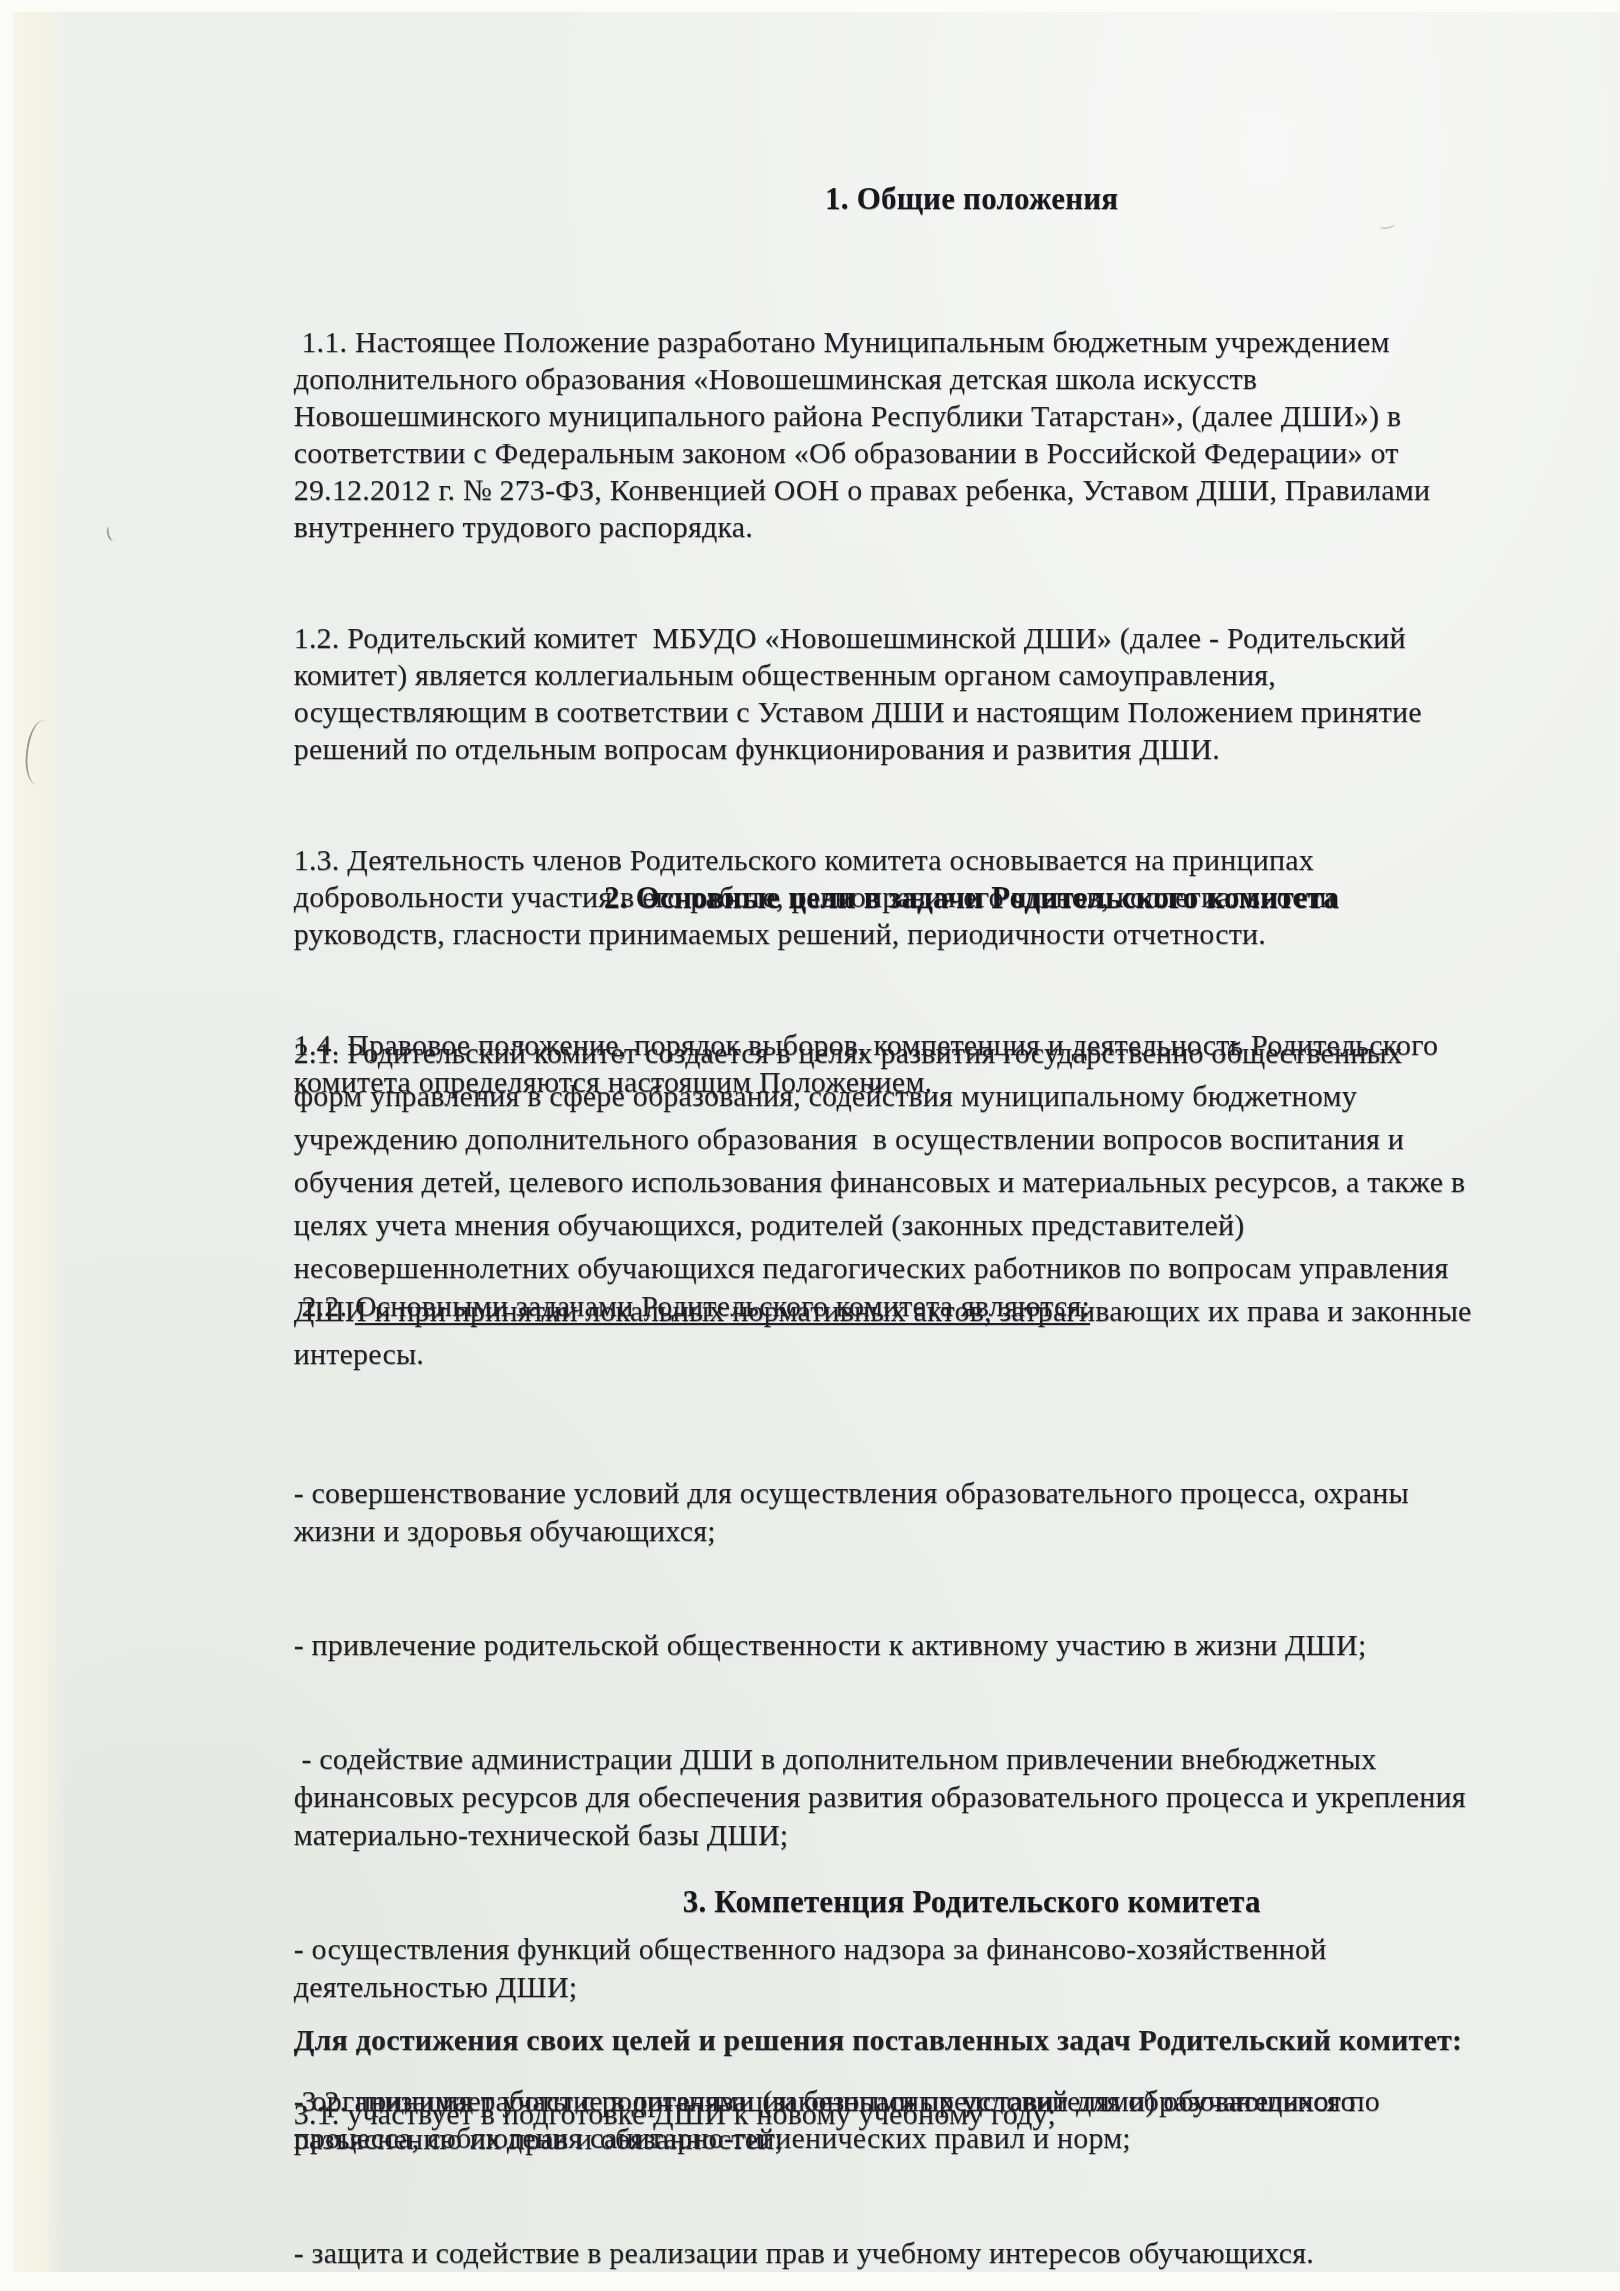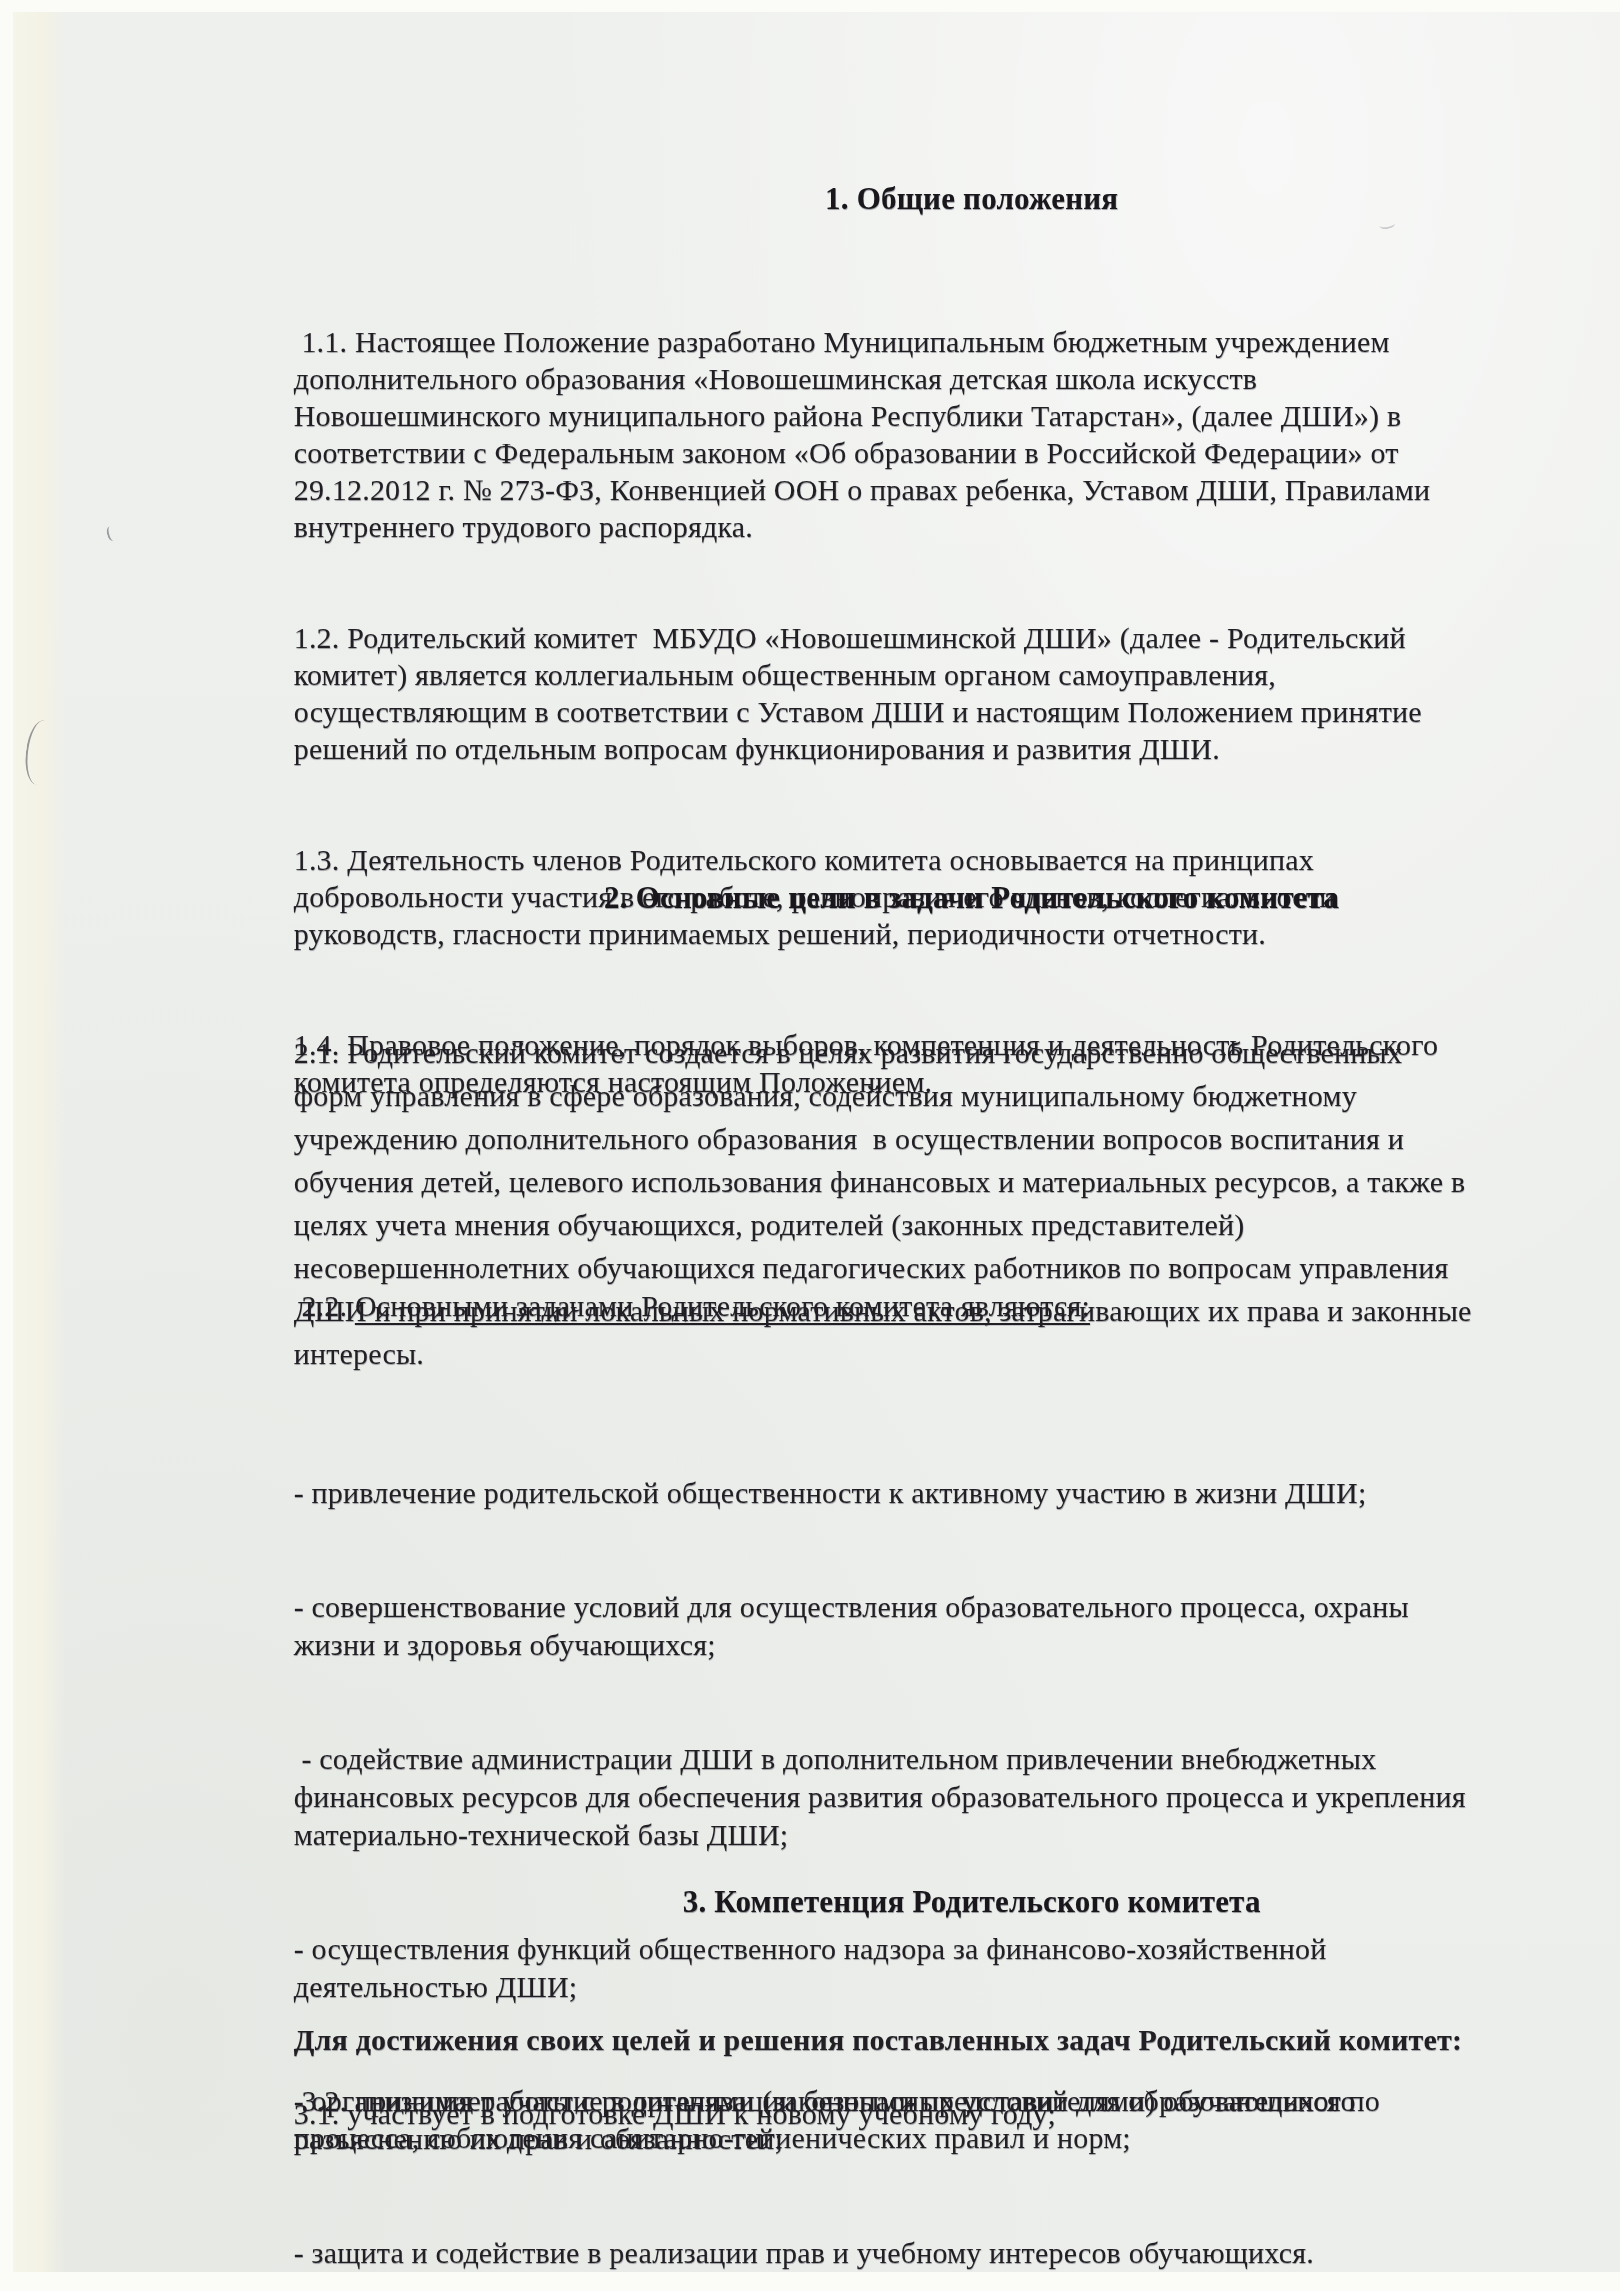--- a/index.html
+++ b/index.html
@@ -153,23 +153,23 @@
 обучения детей, целевого использования финансовых и материальных ресурсов, а также в
 целях учета мнения обучающихся, родителей (законных представителей)
 несовершеннолетних обучающихся педагогических работников по вопросам управления
 ДШИ и при принятии локальных нормативных актов, затрагивающих их права и законные
 интересы.</p>
   </div>
 
   <div class="col" id="p22"><span> 2.2. </span><span class="underlined">Основными задачами Родительского комитета являются:</span></div>
 
   <div class="col" id="tasks">
-    <p>- привлечение родительской общественности к активному участию в жизни ДШИ;</p>
     <p>- совершенствование условий для осуществления образовательного процесса, охраны
 жизни и здоровья обучающихся;</p>
+    <p>- привлечение родительской общественности к активному участию в жизни ДШИ;</p>
     <p> - содействие администрации ДШИ в дополнительном привлечении внебюджетных
 финансовых ресурсов для обеспечения развития образовательного процесса и укрепления
 материально-технической базы ДШИ;</p>
     <p>- осуществления функций общественного надзора за финансово-хозяйственной
 деятельностью ДШИ;</p>
     <p>- организация работы с родителями (законными представителями) обучающихся по
 разъяснению их прав и обязанностей;</p>
     <p>- защита и содействие в реализации прав и учебному интересов обучающихся.</p>
   </div>
 

